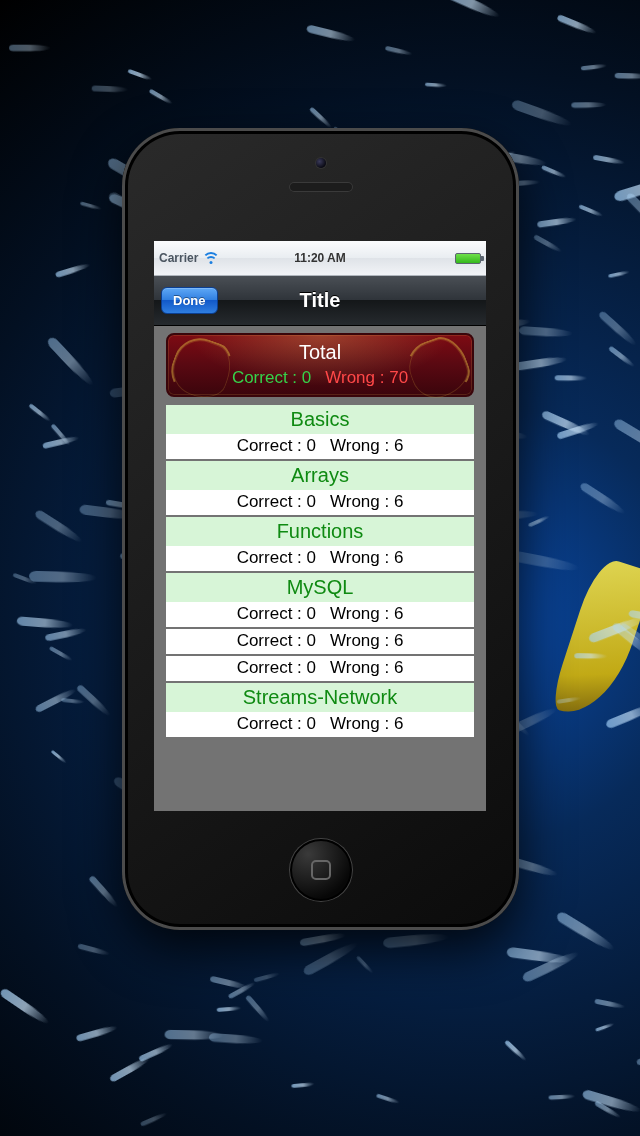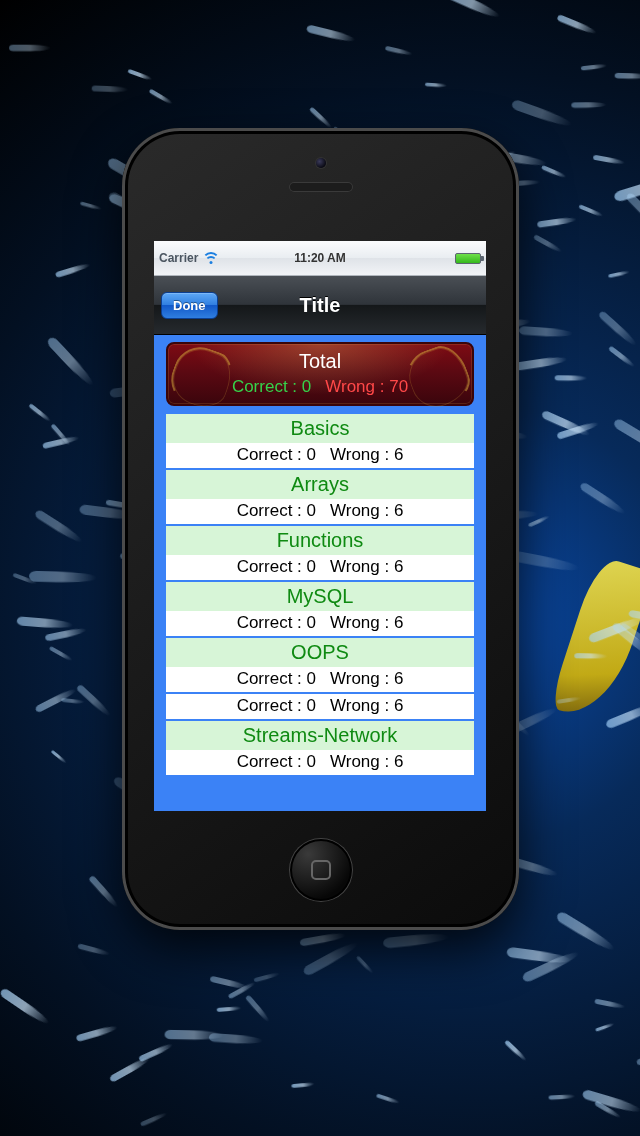--- a/index.html
+++ b/index.html
@@ -112,21 +112,21 @@
     position: relative;
     background: linear-gradient(#6fe04a, #34b81c);
   }
   .statusbar .battery::after {
     content:""; position:absolute; right:-4px; top:2px;
     width: 3px; height: 5px; background:#5b6570; border-radius:0 1px 1px 0;
   }
 
   
   .navbar {
-    height: 59px;
+    height: 50px;
     background: linear-gradient(#4a4f55 0%, #2f343a 49%, #141719 50%, #262a2e 100%);
     border-bottom: 1px solid #000;
     display: flex; align-items: center;
     position: relative;
     color: #fff;
   }
   .navbar .done {
     margin-left: 7px;
     padding: 5px 11px;
     font-size: 13px; font-weight: bold; color:#fff;
@@ -138,21 +138,21 @@
   }
   .navbar .title {
     position: absolute; left: 50%; transform: translateX(-50%);
     font-size: 20px; font-weight: bold;
     text-shadow: 0 -1px 0 #000;
   }
 
   
   .content {
     padding: 7px 12px 0 12px;
-    background: #3b82f6;
+    background: #737373;
     height: calc(100% - 21px - 46px);
     overflow: hidden;
   }
 
   .total-panel {
     height: 64px;
     border-radius: 8px;
     background:
       radial-gradient(ellipse at 50% 0%, rgba(255,220,120,.25), rgba(0,0,0,0) 60%),
       linear-gradient(180deg, #7e0b13 0%, #5a0912 48%, #3b050c 100%);
@@ -416,21 +416,20 @@
           </div>
           <div class="cat">
             <div class="cat-head">Functions</div>
             <div class="cat-scores"><span>Correct : 0</span><span class="gap"></span><span>Wrong : 6</span></div>
           </div>
           <div class="cat">
             <div class="cat-head">MySQL</div>
             <div class="cat-scores"><span>Correct : 0</span><span class="gap"></span><span>Wrong : 6</span></div>
           </div>
           <div class="cat">
-            <div class="cat-head">OOPS</div>
             <div class="cat-scores"><span>Correct : 0</span><span class="gap"></span><span>Wrong : 6</span></div>
           </div>
           <div class="cat">
             <div class="cat-scores"><span>Correct : 0</span><span class="gap"></span><span>Wrong : 6</span></div>
           </div>
           <div class="cat">
             <div class="cat-head">Streams-Network</div>
             <div class="cat-scores"><span>Correct : 0</span><span class="gap"></span><span>Wrong : 6</span></div>
           </div>
         </div>

